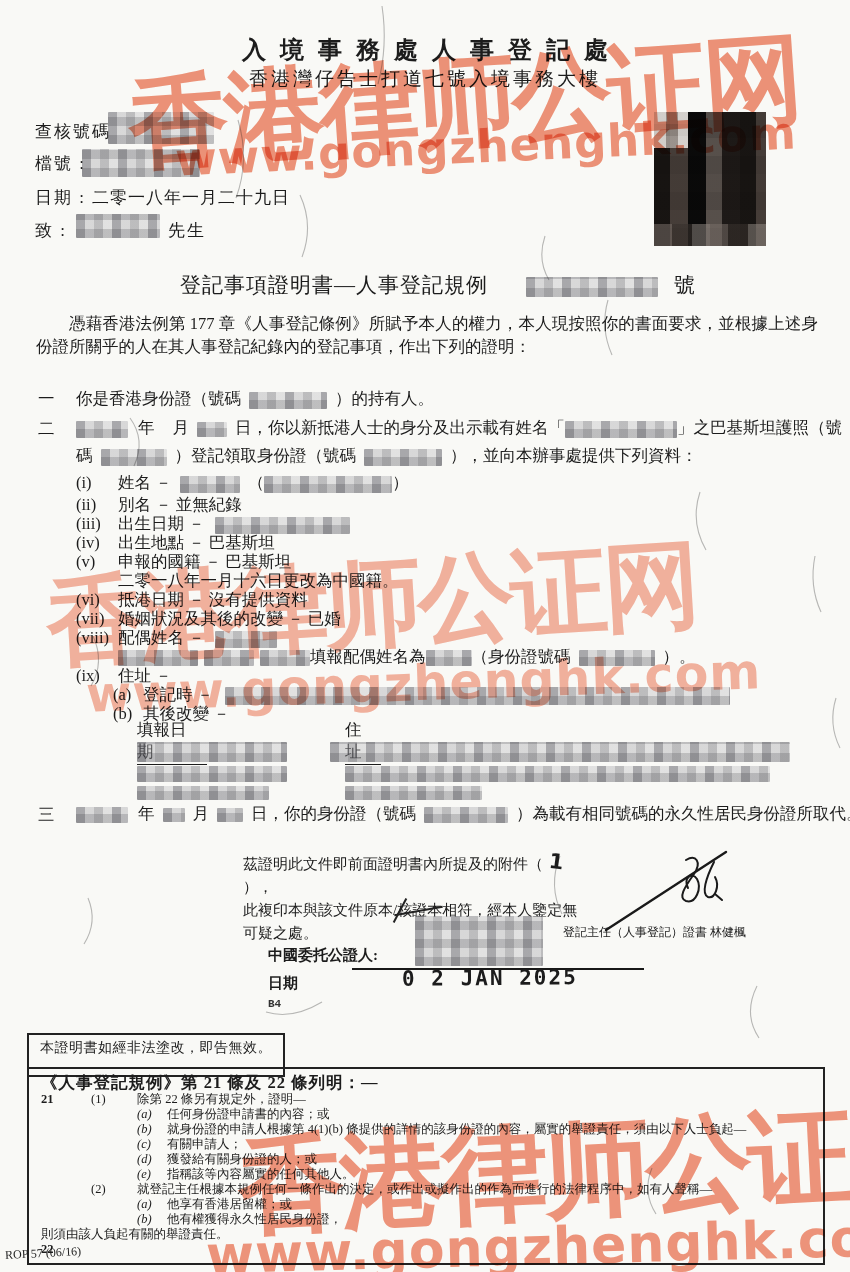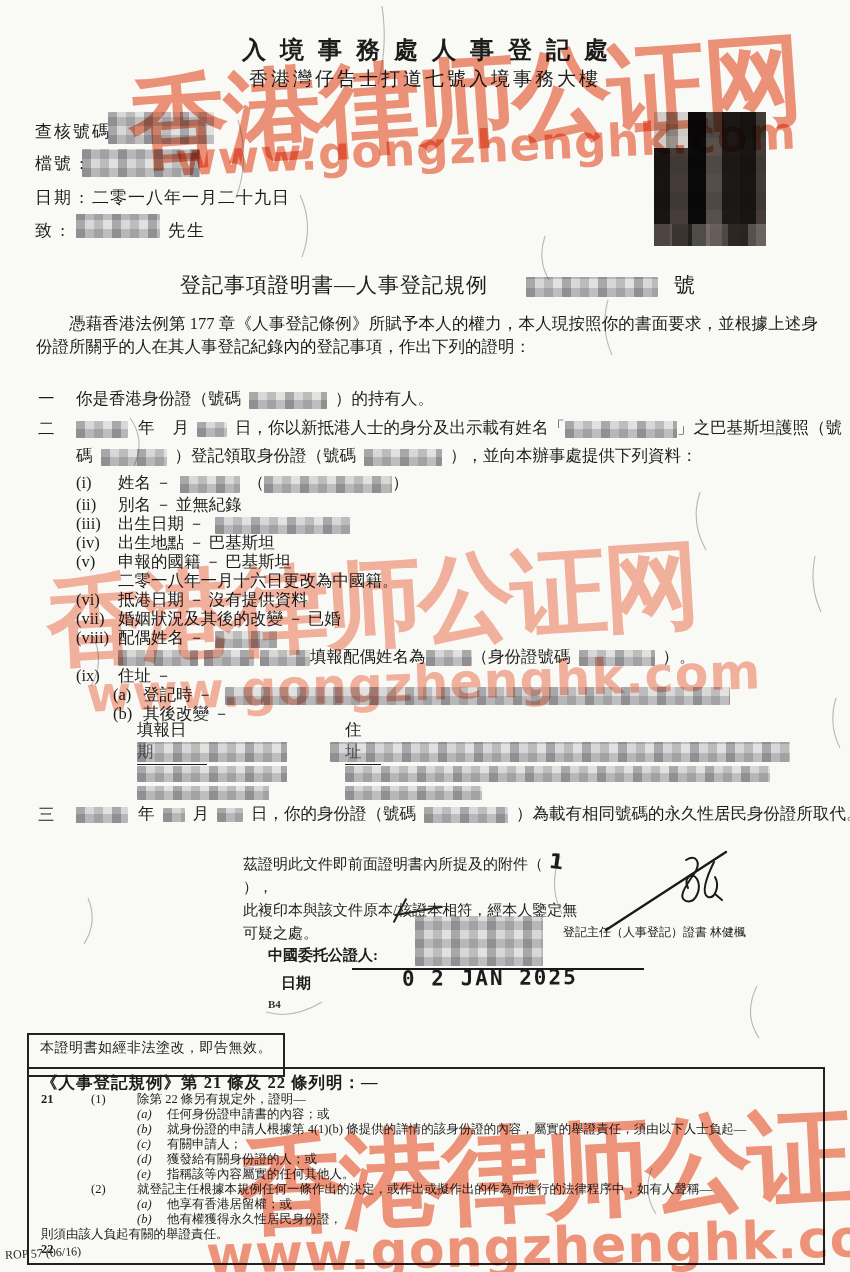--- a/index.html
+++ b/index.html
@@ -42,23 +42,23 @@
   .intro{left:36px;top:313px;width:782px;font-size:16.5px;line-height:22.5px;text-align:justify;text-indent:33px;}
   .ul-col{display:inline-block;border-bottom:1.6px solid #1c1c1c;padding:0 6px 1px 0;font-size:16.5px;}
   .cert{left:243px;top:851px;width:350px;font-size:15px;line-height:23px;}
   .struck{position:relative;display:inline-block;}
   .struck::before{content:"";position:absolute;left:-3px;right:-1px;top:48%;height:2px;background:#222;transform:rotate(-10deg);}
   .struck::after{content:"";position:absolute;left:2px;top:-2px;bottom:-2px;width:2px;background:#222;transform:rotate(28deg);}
   .hand1{display:inline-block;font-family:"DejaVu Sans",sans-serif;font-size:21px;font-weight:bold;transform:rotate(7deg);padding:0 10px 0 6px;}
   .officer{left:563px;top:924px;font-size:12px;white-space:nowrap;}
   .notary-label{left:268px;top:946px;font-size:15px;font-weight:bold;}
   .notary-line{left:352px;top:918px;width:292px;height:50px;border-bottom:2px solid #181818;}
-  .date-label{left:268px;top:974px;font-size:15px;font-weight:bold;margin-left:13px;}
+  .date-label{left:268px;top:974px;font-size:15px;font-weight:bold;}
   .stamp{left:402px;top:966px;font-family:"DejaVu Sans Mono","Liberation Mono",monospace;font-weight:bold;font-size:21px;letter-spacing:2px;transform:rotate(-.5deg);}
-  .b4{left:268px;top:998px;font-family:Liberation Serif, serif;font-size:11px;font-weight:bold;color:#333;}
+  .b4{left:268px;top:998px;font-family:Liberation Mono, monospace;font-size:11px;font-weight:bold;color:#333;}
   .box1{left:27px;top:1033px;border:2px solid #222;padding:4px 11px 18px;font-size:14px;letter-spacing:.5px;}
   .box2{left:27px;top:1067px;width:770px;height:186px;border:2px solid #222;padding:4px 12px 4px 12px;font-size:12.5px;line-height:15px;}
   .reg-title{font-size:16.5px;font-weight:bold;letter-spacing:1px;line-height:19px;}
   .rrow{display:flex;}
   .rc1{width:50px;flex:none;font-weight:bold;}
   .rc2{width:46px;flex:none;}
   .rind{margin-left:96px;}
   .rm{width:30px;flex:none;font-style:italic;}
   .rop{left:5px;top:1246px;font-size:12px;transform:rotate(-3deg);}
   svg.sig{position:absolute;left:598px;top:838px;z-index:5;}

